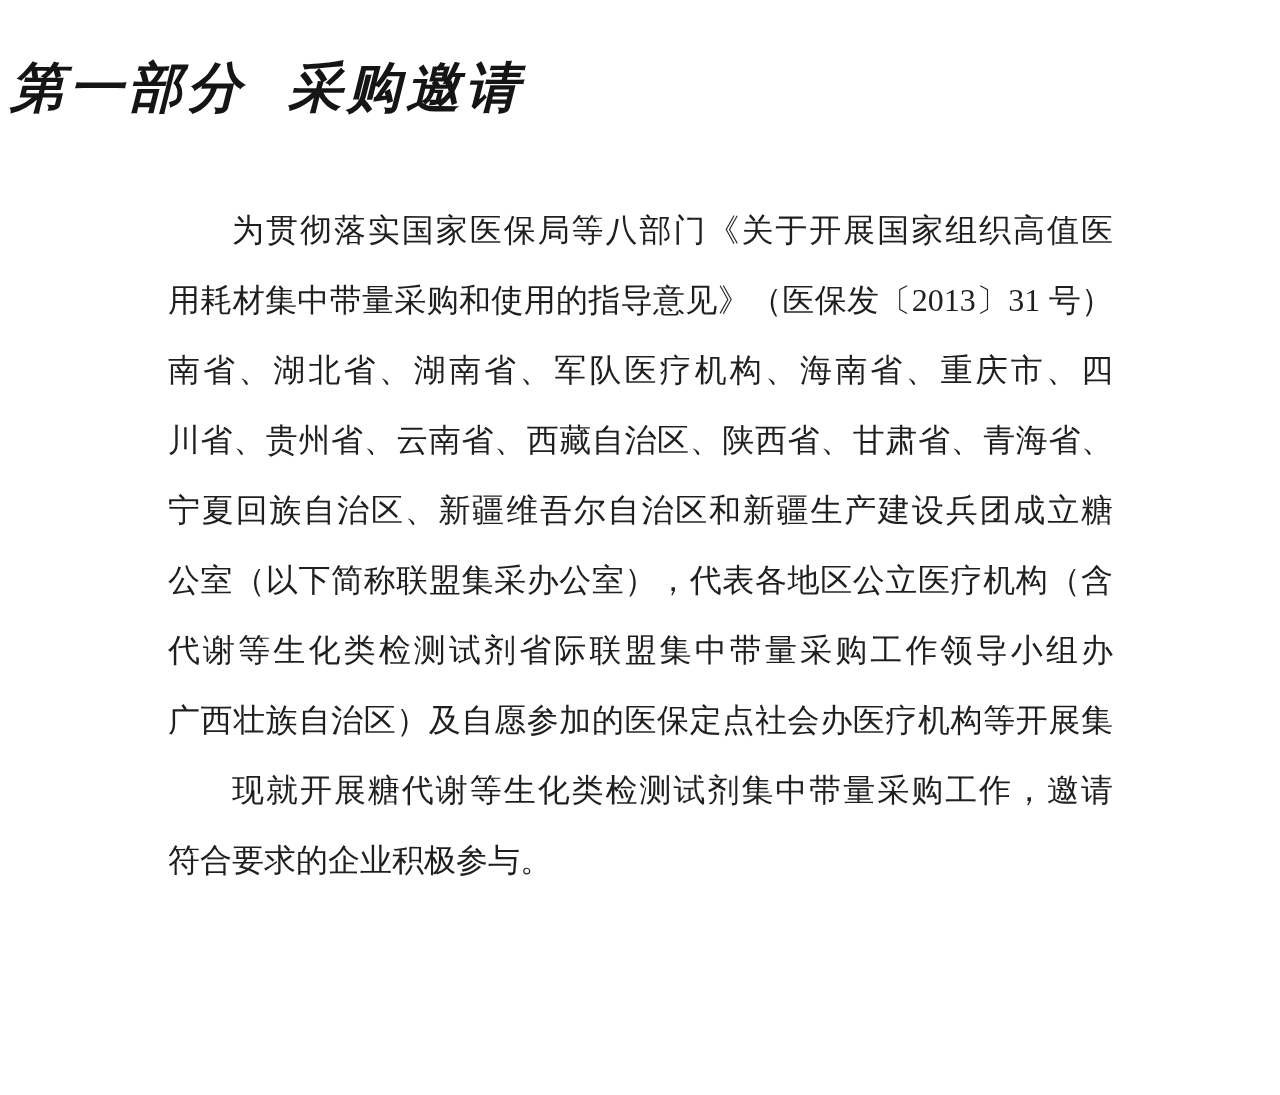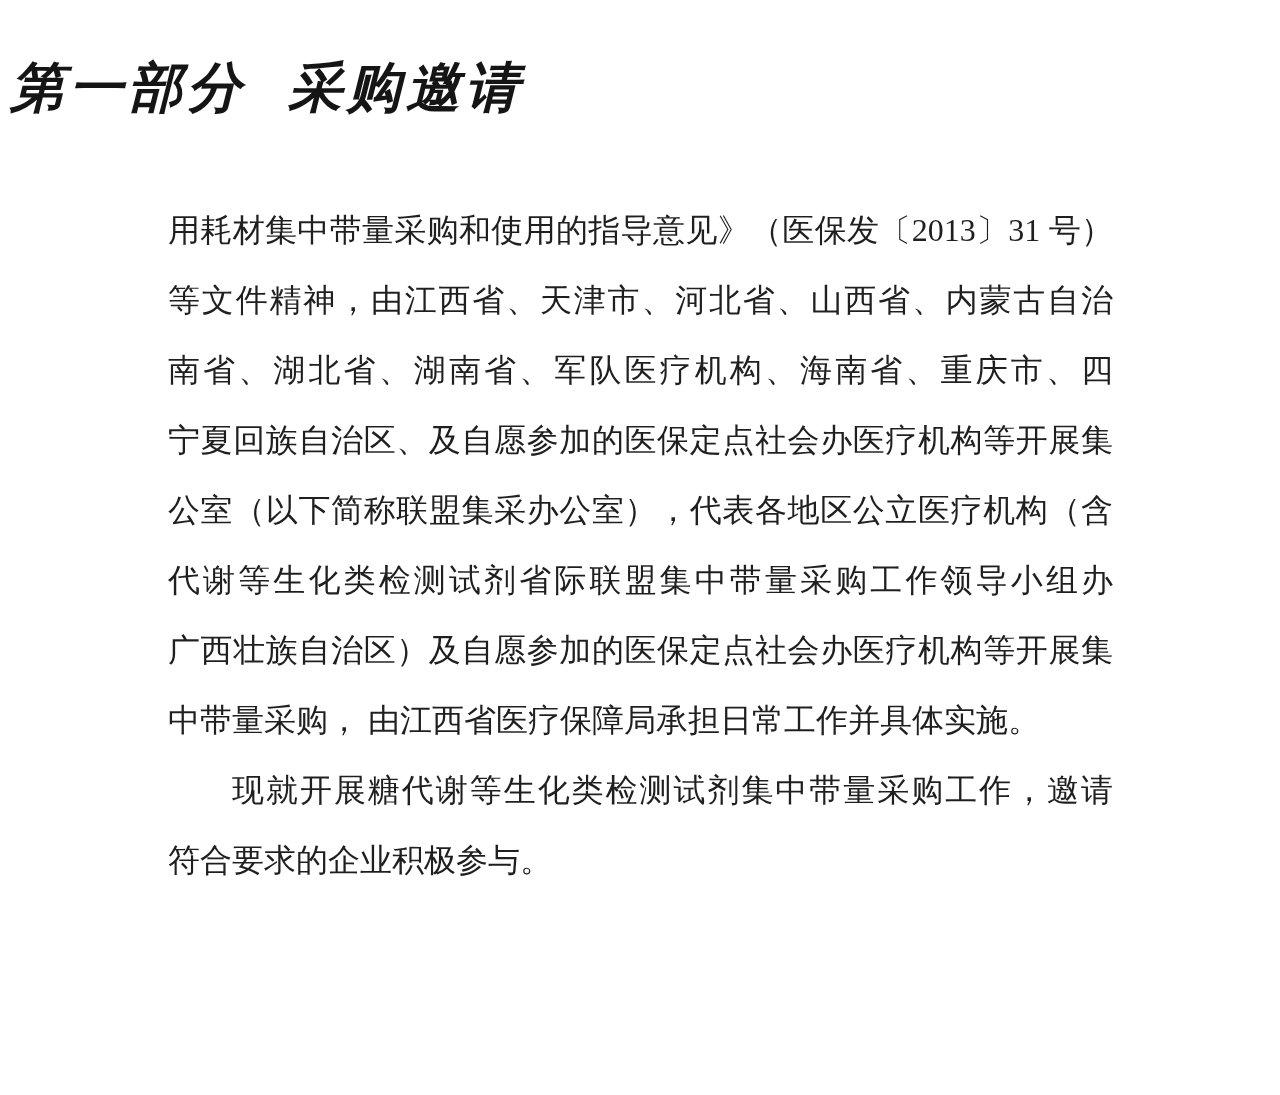--- a/index.html
+++ b/index.html
@@ -62,25 +62,25 @@
 </head>
 <body>
 
 <div class="page">
 
   <h1 class="doc-title">
     <span>第一部分</span><span class="gap">采购邀请</span>
   </h1>
 
   <div class="doc-body">
+    <div class="line indent">为贯彻落实国家医保局等八部门《关于开展国家组织高值医</div>
     <div class="line">用耗材集中带量采购和使用的指导意见》（医保发〔2013〕31 号）</div>
-    <div class="line">等文件精神，由江西省、天津市、河北省、山西省、内蒙古自治</div>
     <div class="line">南省、湖北省、湖南省、军队医疗机构、海南省、重庆市、四</div>
-    <div class="line">宁夏回族自治区、及自愿参加的医保定点社会办医疗机构等开展集</div>
+    <div class="line">川省、贵州省、云南省、西藏自治区、陕西省、甘肃省、青海省、</div>
+    <div class="line">宁夏回族自治区、新疆维吾尔自治区和新疆生产建设兵团成立糖</div>
     <div class="line">公室（以下简称联盟集采办公室），代表各地区公立医疗机构（含</div>
     <div class="line">代谢等生化类检测试剂省际联盟集中带量采购工作领导小组办</div>
     <div class="line">广西壮族自治区）及自愿参加的医保定点社会办医疗机构等开展集</div>
-    <div class="line plain">中带量采购， 由江西省医疗保障局承担日常工作并具体实施。</div>
     <div class="line indent">现就开展糖代谢等生化类检测试剂集中带量采购工作，邀请</div>
     <div class="line plain">符合要求的企业积极参与。</div>
   </div>
 
 </div>
 
 </body></html>

